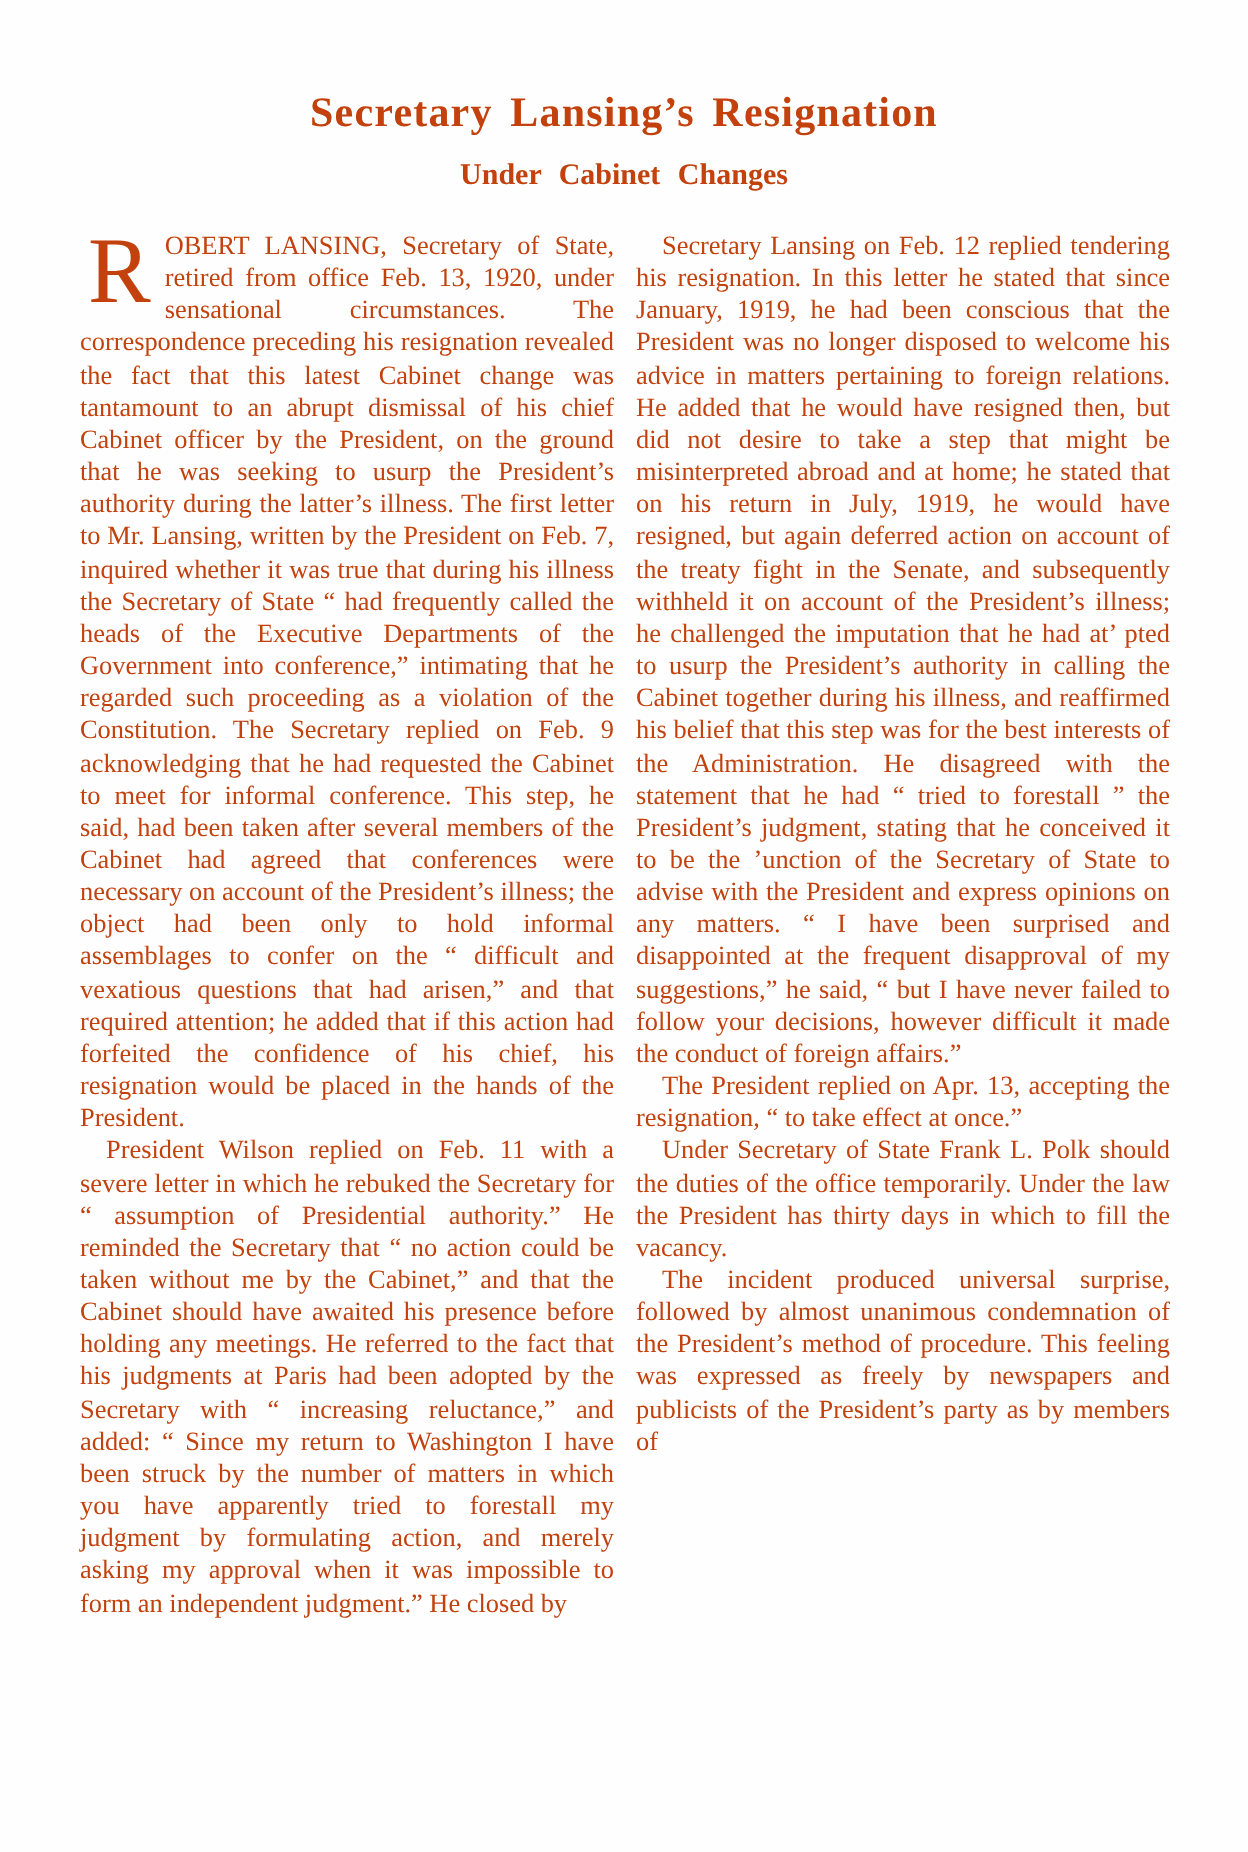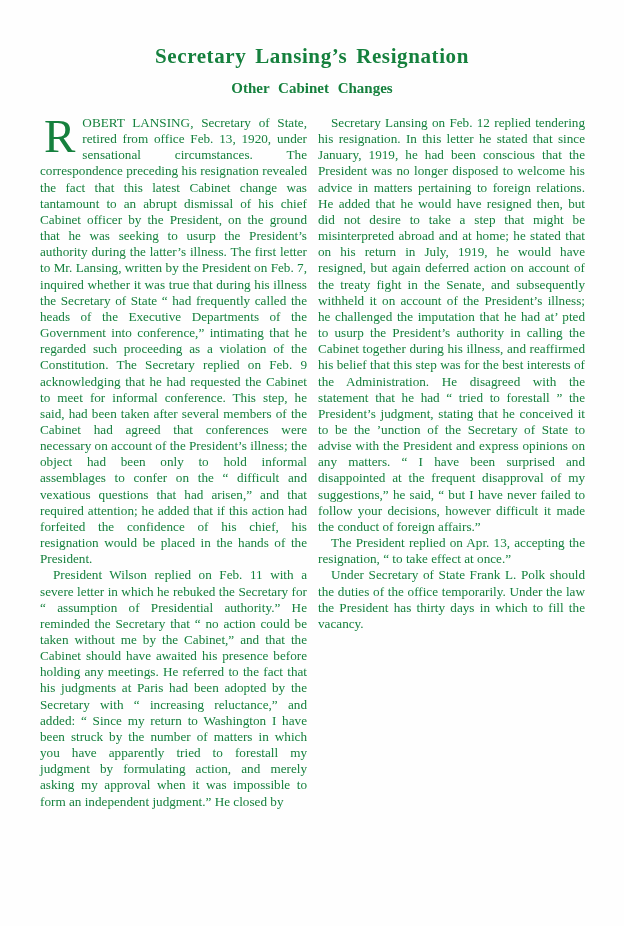--- a/index.html
+++ b/index.html
@@ -6,21 +6,21 @@
     margin: 0;
     padding: 0;
     background: #e8e8e8;
   }
   .sheet {
     position: relative;
     width: 624px;
     height: 926px;
     margin: 0 auto;
     background: #fefefe;
-    color: #15803d;
+    color: #c2410c;
     font-family: "Liberation Serif", "DejaVu Serif", serif;
     overflow: hidden;
     box-sizing: border-box;
   }
   .title {
     margin: 0;
     padding-top: 44px;
     text-align: center;
     font-size: 21px;
     font-weight: bold;
@@ -59,27 +59,28 @@
     line-height: 38px;
     padding: 2px 7px 0 4px;
     font-weight: normal;
   }
 </style>
 </head>
 <body>
 
 <div class="sheet">
   <h1 class="title">Secretary Lansing’s Resignation</h1>
-  <h2 class="subtitle">Other Cabinet Changes</h2>
+  <h2 class="subtitle">Under Cabinet Changes</h2>
 
   <div class="columns">
     <div class="col">
       <p><span class="dropcap">R</span><span>OBERT LANSING, Secretary of State, retired from office Feb. 13, 1920, under sensational circumstances.  The correspondence preceding his resignation revealed the fact that this latest Cabinet change was tantamount to an abrupt dismissal of his chief Cabinet officer by the President, on the ground that he was seeking to usurp the President’s authority during the latter’s illness.  The first letter to Mr. Lansing, written by the President on Feb. 7, inquired whether it was true that during his illness the Secretary of State “ had frequently called the heads of the Executive Departments of the Government into conference,” intimating that he regarded such proceeding as a violation of the Constitution.  The Secretary replied on Feb. 9 acknowledging that he had requested the Cabinet to meet for informal conference.  This step, he said, had been taken after several members of the Cabinet had agreed that conferences were necessary on account of the President’s illness; the object had been only to hold informal assemblages to confer on the “ difficult and vexatious questions that had arisen,” and that required attention; he added that if this action had forfeited the confidence of his chief, his resignation would be placed in the hands of the President.</span></p>
       <p class="indent">President Wilson replied on Feb. 11 with a severe letter in which he rebuked the Secretary for “ assumption of Presidential authority.”  He reminded the Secretary that “ no action could be taken without me by the Cabinet,” and that the Cabinet should have awaited his presence before holding any meetings.  He referred to the fact that his judgments at Paris had been adopted by the Secretary with “ increasing reluctance,” and added:  “ Since my return to Washington I have been struck by the number of matters in which you have apparently tried to forestall my judgment by formulating action, and merely asking my approval when it was impossible to form an independent judgment.”  He closed by</p>
     </div>
 
     <div class="col">
       <p class="indent">Secretary Lansing on Feb. 12 replied tendering his resignation.  In this letter he stated that since January, 1919, he had been conscious that the President was no longer disposed to welcome his advice in matters pertaining to foreign relations.  He added that he would have resigned then, but did not desire to take a step that might be misinterpreted abroad and at home; he stated that on his return in July, 1919, he would have resigned, but again deferred action on account of the treaty fight in the Senate, and subsequently withheld it on account of the President’s illness; he challenged the imputation that he had at’ pted to usurp the President’s authority in calling the Cabinet together during his illness, and reaffirmed his belief that this step was for the best interests of the Administration.  He disagreed with the statement that he had “ tried to forestall ” the President’s judgment, stating that he conceived it to be the ’unction of the Secretary of State to advise with the President and express opinions on any matters.  “ I have been surprised and disappointed at the frequent disapproval of my suggestions,” he said, “ but I have never failed to follow your decisions, however difficult it made the conduct of foreign affairs.”</p>
       <p class="indent">The President replied on Apr. 13, accepting the resignation, “ to take effect at once.”</p>
       <p class="indent">Under Secretary of State Frank L. Polk should the duties of the office temporarily.  Under the law the President has thirty days in which to fill the vacancy.</p>
+      <p class="indent">The incident produced universal surprise, followed by almost unanimous condemnation of the President’s method of procedure.  This feeling was expressed as freely by newspapers and publicists of the President’s party as by members of</p>
     </div>
   </div>
 </div>
 
 </body></html>

